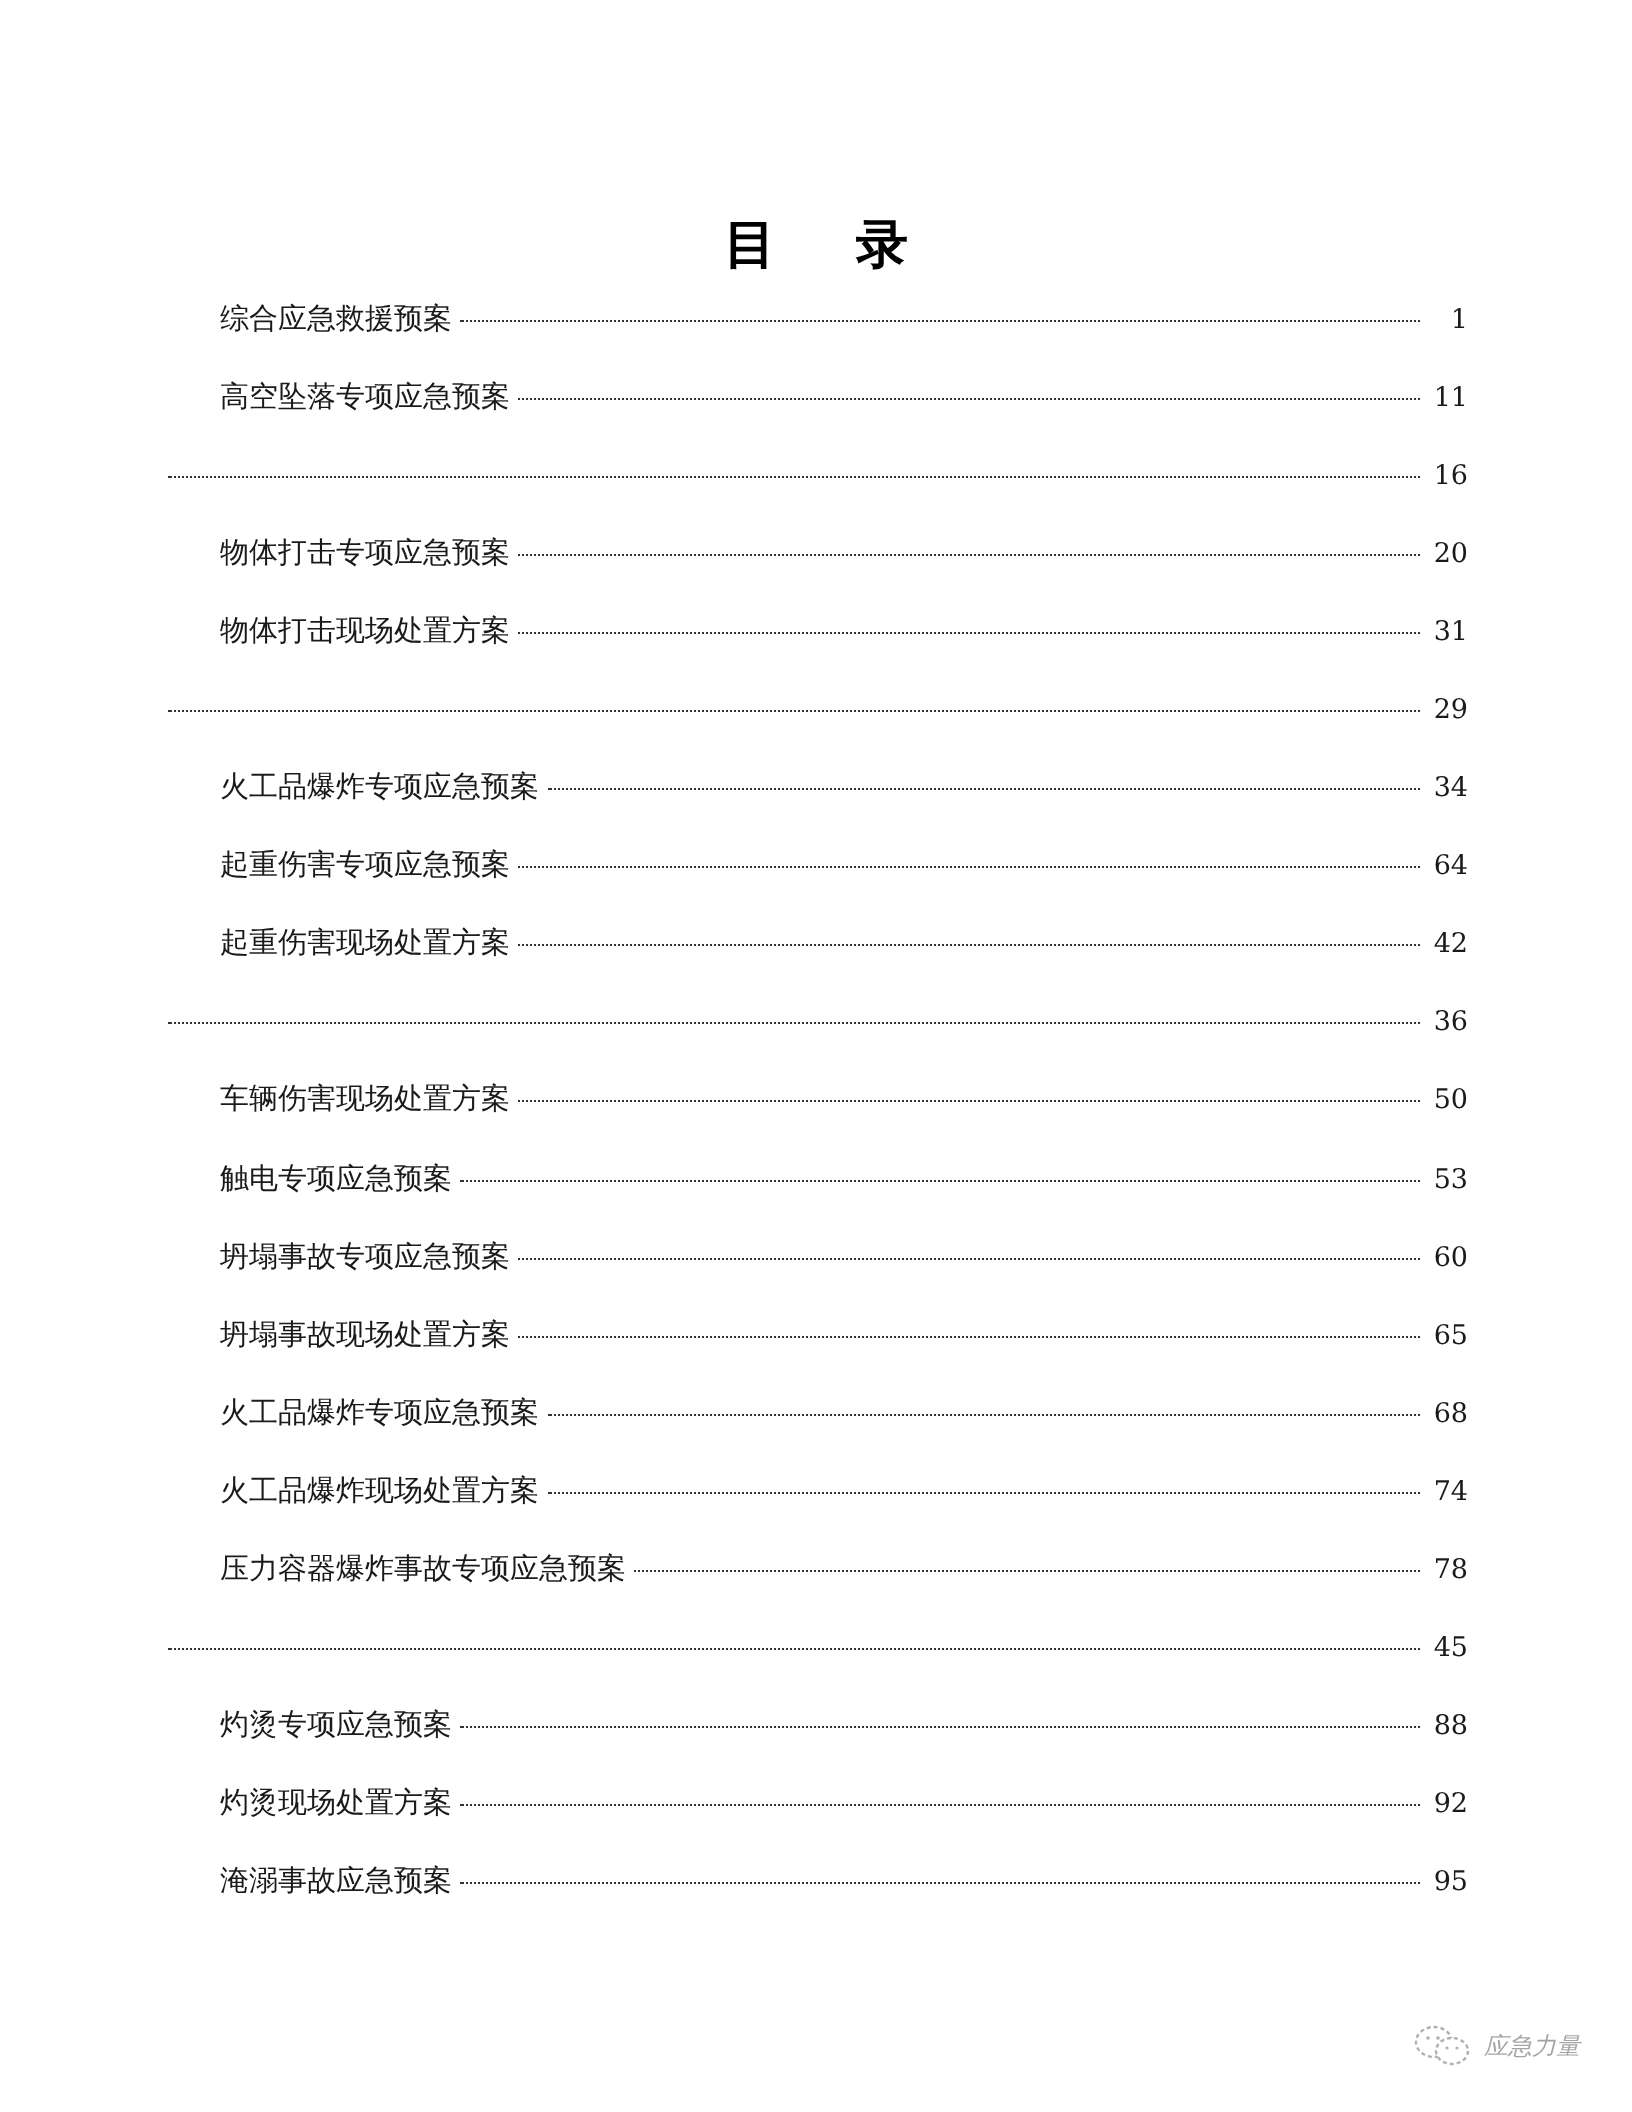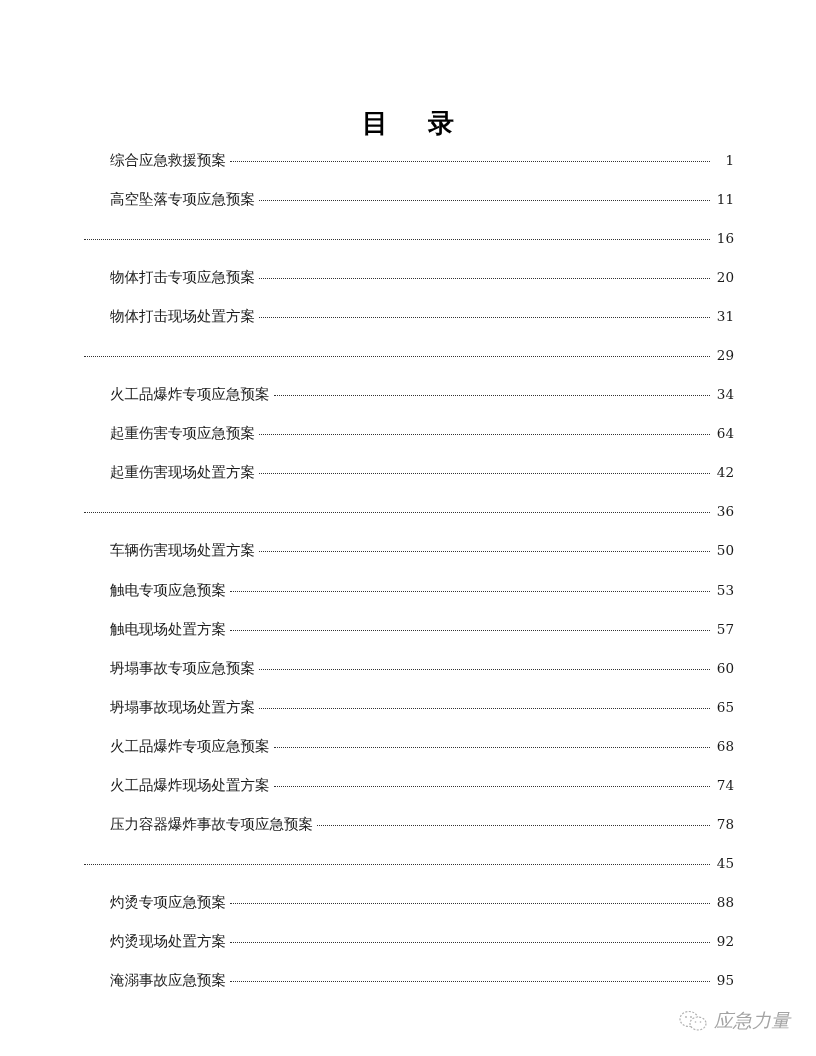--- a/index.html
+++ b/index.html
@@ -78,21 +78,21 @@
       color: #1a1a1a;
     }
     .watermark {
       position: absolute;
       right: 26px;
       bottom: 22px;
       display: flex;
       align-items: center;
       gap: 6px;
       color: #9a9a9a;
-      font-size: 19px;
+      font-size: 12px;
       font-style: italic;
       opacity: 0.9;
     }
     .watermark .wm-icon {
       width: 30px;
       height: 22px;
       display: inline-block;
     }
   </style>
 </head>
@@ -154,25 +154,20 @@
       </li>
     <li class="toc-row">
         <span class="toc-label">车辆伤害现场处置方案</span>
         <span class="toc-leader"></span>
         <span class="toc-page">50</span>
       </li>
     <li class="toc-row">
         <span class="toc-label">触电专项应急预案</span>
         <span class="toc-leader"></span>
         <span class="toc-page">53</span>
-      </li>
-    <li class="toc-row">
-        <span class="toc-label">触电现场处置方案</span>
-        <span class="toc-leader"></span>
-        <span class="toc-page">57</span>
       </li>
     <li class="toc-row">
         <span class="toc-label">坍塌事故专项应急预案</span>
         <span class="toc-leader"></span>
         <span class="toc-page">60</span>
       </li>
     <li class="toc-row">
         <span class="toc-label">坍塌事故现场处置方案</span>
         <span class="toc-leader"></span>
         <span class="toc-page">65</span>

